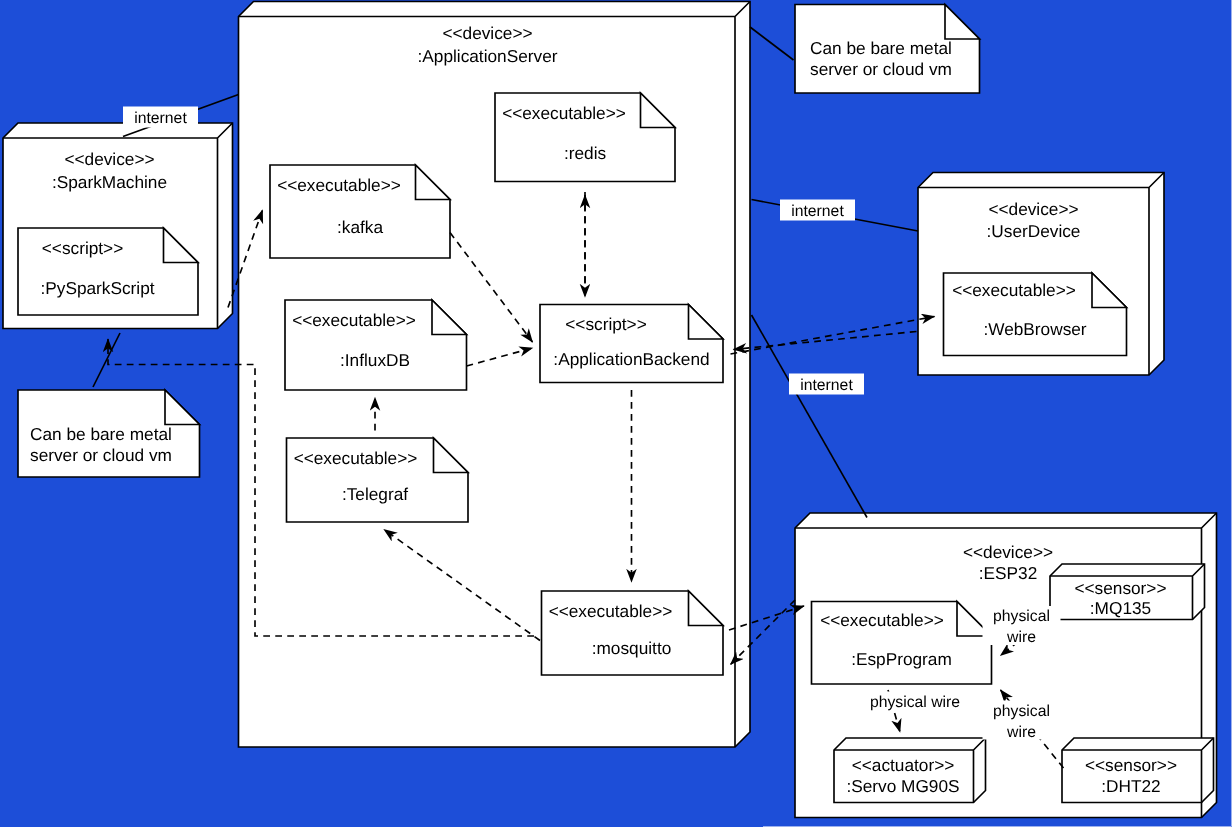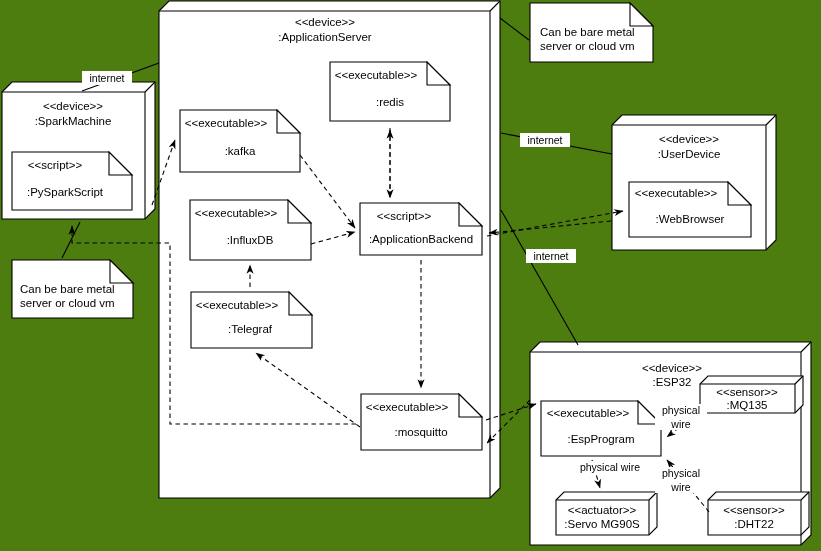--- a/index.html
+++ b/index.html
@@ -1,17 +1,17 @@
 <!DOCTYPE html>
 <html><head>
 <meta charset="utf-8">
 <style>
   html,body{margin:0;padding:0;background:#ffffff;}
   body{width:821px;height:551px;overflow:hidden;font-family:"Liberation Sans",sans-serif;}
-  #canvas{position:relative;width:821px;height:551px;background:#4d7c0f;}
+  #canvas{position:relative;width:821px;height:551px;background:#1d4ed8;}
   svg{position:absolute;left:0;top:0;width:821px;height:551px;}
   .ln{stroke:#000000;stroke-width:1.1;fill:none;}
   .dash{stroke:#000000;stroke-width:1.1;fill:none;stroke-dasharray:4.5,3.5;}
   .shape{fill:#ffffff;stroke:#000000;stroke-width:1.1;}
   .shape-nf{fill:none;stroke:#000000;stroke-width:1.1;}
   .fold{fill:#ffffff;stroke:#000000;stroke-width:1.1;}
   text{font-family:"Liberation Sans",sans-serif;fill:#000000;}
   .t-node{font-size:11.5px;text-anchor:middle;}
   .t-note{font-size:11.5px;text-anchor:start;}
   .t-edge{font-size:10.5px;text-anchor:middle;}

